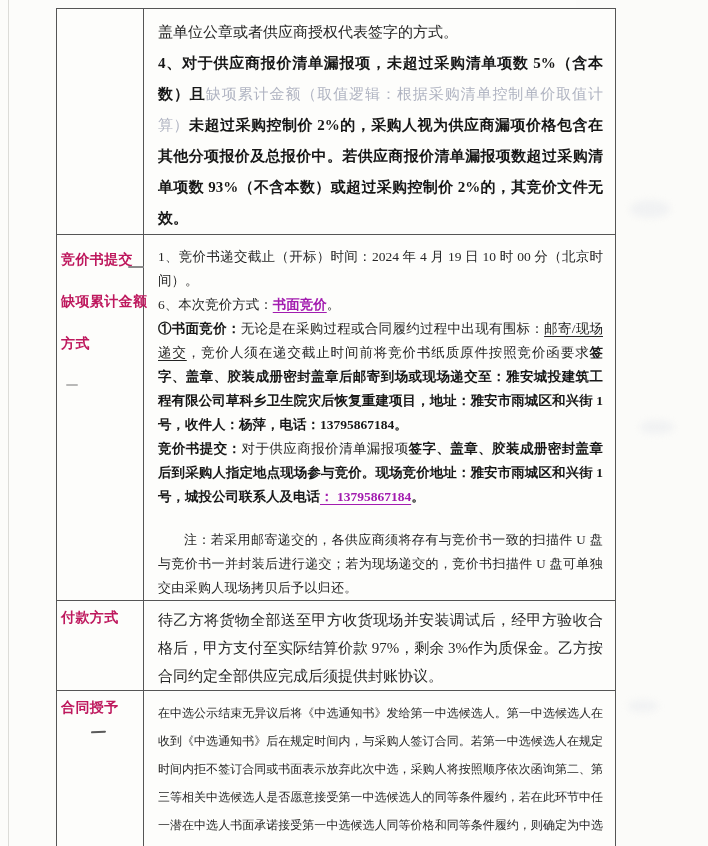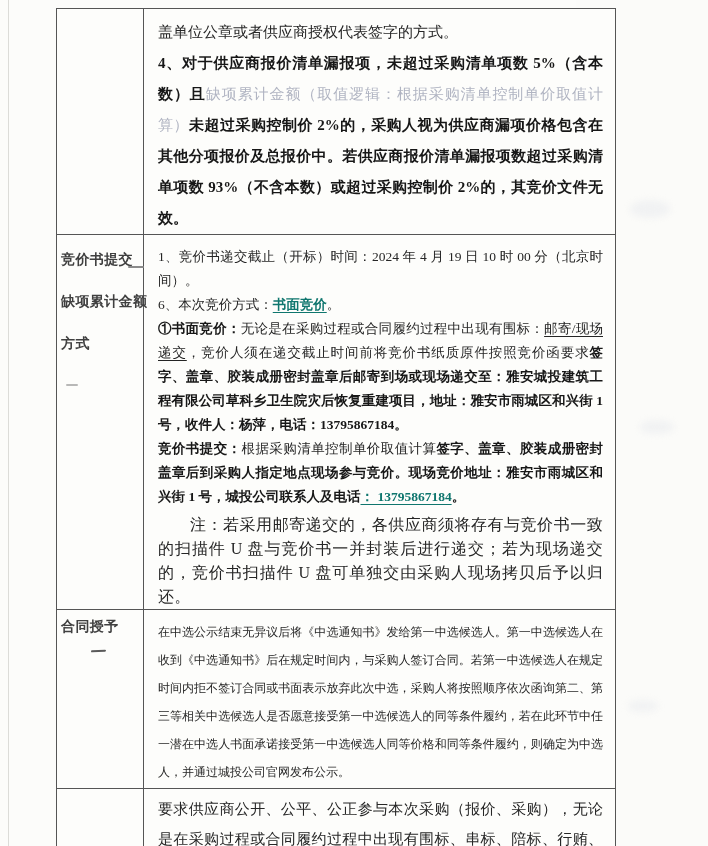--- a/index.html
+++ b/index.html
@@ -20,21 +20,21 @@
     background:#fdfdfb;
   }
   table.doc-table{border:1px solid #4a4a4a;border-bottom:2px solid #3c3c3c;}
   td{border:1px solid #555;vertical-align:top;}
 
   .label-cell{
     width:79px;
     padding:8px 3px 0 4px;
     font-size:14px;
     letter-spacing:0.4px;
-    color:#404040;
+    color:#be185d;
     font-weight:bold;
   }
   .label-cell.middle{vertical-align:middle;padding-top:0;}
   .label-line{white-space:nowrap;}
   .label-mark{
     width:15px;height:2px;background:#5a5a5a;
     margin:14px 0 0 30px;transform:rotate(-3deg);border-radius:1px;
   }
 
   .content-cell{
@@ -49,26 +49,26 @@
   .row-bidtime .label-cell{padding-top:4px;}
   .row-bidtime .label-line{line-height:42px;}
   .row-payment .content-cell{font-size:15px;line-height:28px;padding-top:5px;}
   .row-contract .content-cell{font-size:12px;line-height:28px;padding-top:8px;font-family:Liberation Serif, serif;}
   .row-integrity .content-cell{font-size:15px;line-height:29.5px;padding-top:6px;}
 
   .seg-normal{color:#262626;}
   .seg-bold{color:#171717;font-weight:bold;}
   .seg-gray{color:#b0b4c2;}
   .seg-underline{text-decoration:underline;text-underline-offset:3px;}
-  .seg-bold-underline{color:#0f766e;font-weight:bold;text-decoration:underline;text-underline-offset:3px;}
+  .seg-bold-underline{color:#a21caf;font-weight:bold;text-decoration:underline;text-underline-offset:3px;}
 
   .para.note{
     text-indent:2em;
-    margin-top:4px;
-    font-size:16px;
+    margin-top:19px;
+    font-size:13px;
     color:#33343a;
     letter-spacing:0.3px;
   }
   .stray-dash{position:absolute;background:#8a8a8a;height:1.5px;border-radius:1px;}
 </style>
 </head>
 <body>
 
 <div class="page">
   <div class="edge-line"></div>
@@ -88,22 +88,30 @@
         <tr class="row-bidtime" style="height: 219px;">
           <td class="label-cell">
             <div class="label-line">竞价书提交</div>
             <div class="label-line">缺项累计金额</div>
             <div class="label-line">方式</div>
           </td>
           <td class="content-cell">
             <p class="para"><span class="seg-normal">1、竞价书递交截止（开标）时间：2024 年 4 月 19 日 10 时 00 分（北京时间）。</span></p>
             <p class="para"><span class="seg-normal">6、本次竞价方式：</span><span class="seg-bold-underline">书面竞价</span><span class="seg-normal">。</span></p>
             <p class="para"><span class="seg-bold">①书面竞价：</span><span class="seg-normal">无论是在采购过程或合同履约过程中出现有围标：</span><span class="seg-underline">邮寄/现场递交</span><span class="seg-normal">，竞价人须在递交截止时间前将竞价书纸质原件按照竞价函要求</span><span class="seg-bold">签字、盖章、胶装成册密封盖章后邮寄到场或现场递交至：雅安城投建筑工程有限公司草科乡卫生院灾后恢复重建项目，地址：雅安市雨城区和兴街 1 号，收件人：杨萍，电话：13795867184。</span></p>
-            <p class="para"><span class="seg-bold">竞价书提交：</span><span class="seg-normal">根据采购清单控制单价取值计算</span><span class="seg-bold">签字、盖章、胶装成册密封盖章后到采购人指定地点现场参与竞价。现场竞价地址：雅安市雨城区和兴街 1 号，城投公司联系人及电话</span><span class="seg-bold-underline">： 13795867184</span><span class="seg-bold">。</span></p>
+            <p class="para"><span class="seg-bold">竞价书提交：</span><span class="seg-normal">对于供应商报价清单漏报项</span><span class="seg-bold">签字、盖章、胶装成册密封盖章后到采购人指定地点现场参与竞价。现场竞价地址：雅安市雨城区和兴街 1 号，城投公司联系人及电话</span><span class="seg-bold-underline">： 13795867184</span><span class="seg-bold">。</span></p>
             <p class="para note"><span class="seg-normal">注：若采用邮寄递交的，各供应商须将存有与竞价书一致的扫描件 U 盘与竞价书一并封装后进行递交；若为现场递交的，竞价书扫描件 U 盘可单独交由采购人现场拷贝后予以归还。</span></p>
+          </td>
+        </tr>
+        <tr class="row-payment" style="height: 89px;">
+          <td class="label-cell">
+            <div class="label-line">付款方式</div>
+          </td>
+          <td class="content-cell">
+            <p class="para"><span class="seg-normal">待乙方将货物全部送至甲方收货现场并安装调试后，经甲方验收合格后，甲方支付至实际结算价款 97%，剩余 3%作为质保金。乙方按合同约定全部供应完成后须提供封账协议。</span></p>
           </td>
         </tr>
         <tr class="row-contract" style="height: 179px;">
           <td class="label-cell">
             <div class="label-line">合同授予</div>
             <div class="label-mark"></div>
           </td>
           <td class="content-cell">
             <p class="para"><span class="seg-normal">在中选公示结束无异议后将《中选通知书》发给第一中选候选人。第一中选候选人在收到《中选通知书》后在规定时间内，与采购人签订合同。若第一中选候选人在规定时间内拒不签订合同或书面表示放弃此次中选，采购人将按照顺序依次函询第二、第三等相关中选候选人是否愿意接受第一中选候选人的同等条件履约，若在此环节中任一潜在中选人书面承诺接受第一中选候选人同等价格和同等条件履约，则确定为中选人，并通过城投公司官网发布公示。</span></p>
           </td>

